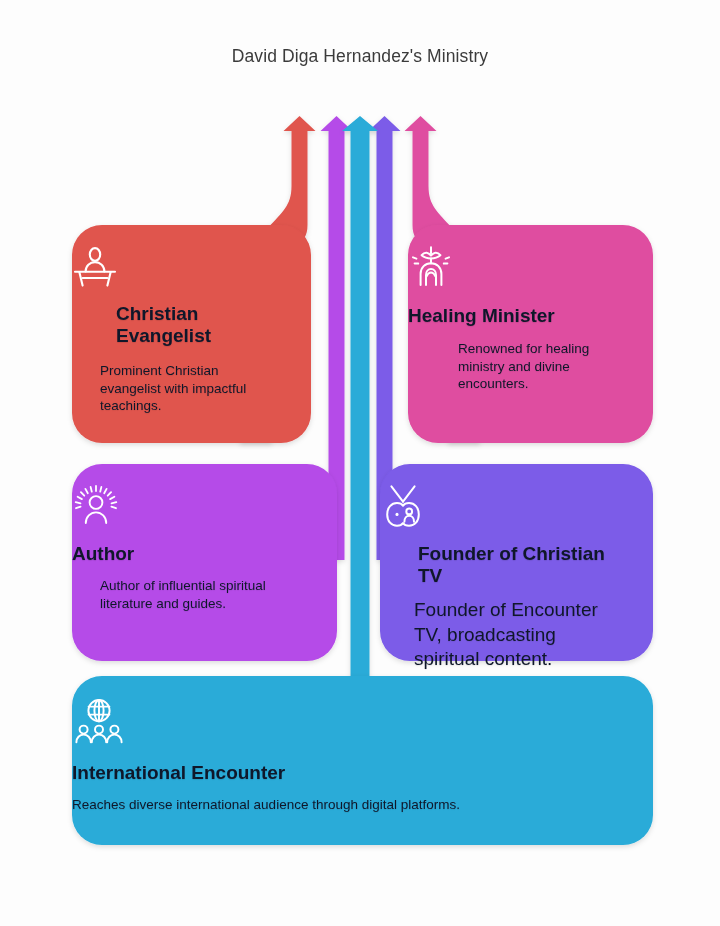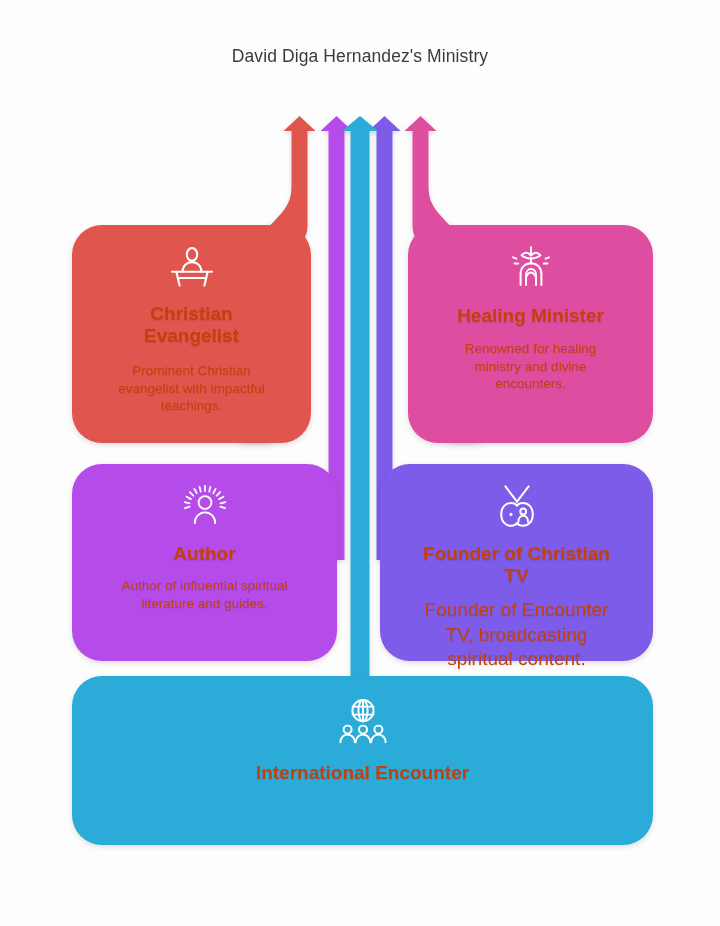--- a/index.html
+++ b/index.html
@@ -36,22 +36,22 @@
   }
   .card-layer {
     position: absolute;
     left: 0; top: 0;
     width: 720px; height: 926px;
     pointer-events: none;
   }
   .card {
     position: absolute;
     box-sizing: border-box;
-    text-align: center;
-    color: #c2410c;
+    text-align: left;
+    color: #0f172a;
     pointer-events: auto;
   }
   .card-title {
     font-weight: bold;
     line-height: 1.16;
     text-shadow: 0 1px 1px rgba(0,0,0,0.10);
   }
   .card-desc {
     line-height: 1.30;
     font-weight: 400;
@@ -59,21 +59,21 @@
   }
   .icon-wrap {
     display: block;
     margin: 0 auto;
   }
 
   
   #card-evangelist { left: 72px; top: 225px; width: 239px; height: 218px; }
   #card-evangelist .icon-wrap { margin-top: 22px; }
   #card-evangelist .card-title { margin-top: 12px; font-size: 19px; padding: 0 44px; }
-  #card-evangelist .card-desc  { margin-top: 15px; font-size: 13.5px; padding: 0 40px; }
+  #card-evangelist .card-desc  { margin-top: 15px; font-size: 13.5px; padding: 0 28px; }
 
   
   #card-healing { left: 408px; top: 225px; width: 245px; height: 218px; }
   #card-healing .icon-wrap { margin-top: 20px; }
   #card-healing .card-title { margin-top: 14px; font-size: 19px; }
   #card-healing .card-desc  { margin-top: 13px; font-size: 13.5px; padding: 0 50px; }
 
   
   #card-author { left: 72px; top: 464px; width: 265px; height: 197px; }
   #card-author .icon-wrap { margin-top: 20px; }
@@ -275,16 +275,17 @@
           <line x1="27" y1="2.0" x2="27" y2="23.2"></line>
           <circle cx="11.6" cy="31.6" r="4.0"></circle>
           <path d="M4.4 44.2 C4.4 39.8 7.6 36.6 11.6 36.6 C15.6 36.6 18.8 39.8 18.8 44.2"></path>
           <circle cx="27.0" cy="31.6" r="4.0"></circle>
           <path d="M19.8 44.2 C19.8 39.8 23.0 36.6 27.0 36.6 C31.0 36.6 34.2 39.8 34.2 44.2"></path>
           <circle cx="42.4" cy="31.6" r="4.0"></circle>
           <path d="M35.2 44.2 C35.2 39.8 38.4 36.6 42.4 36.6 C46.4 36.6 49.6 39.8 49.6 44.2"></path>
         </svg>
       </span>
       <div class="card-title">International Encounter</div>
+      <div class="card-desc">Reaches diverse international audience through digital platforms.</div>
     </div>
 
   </div>
 </div>
 
 </body></html>

